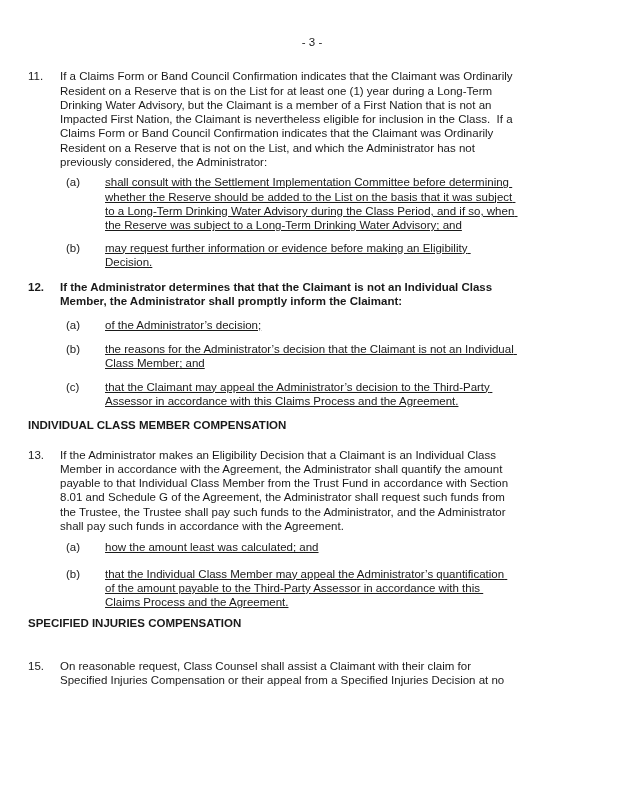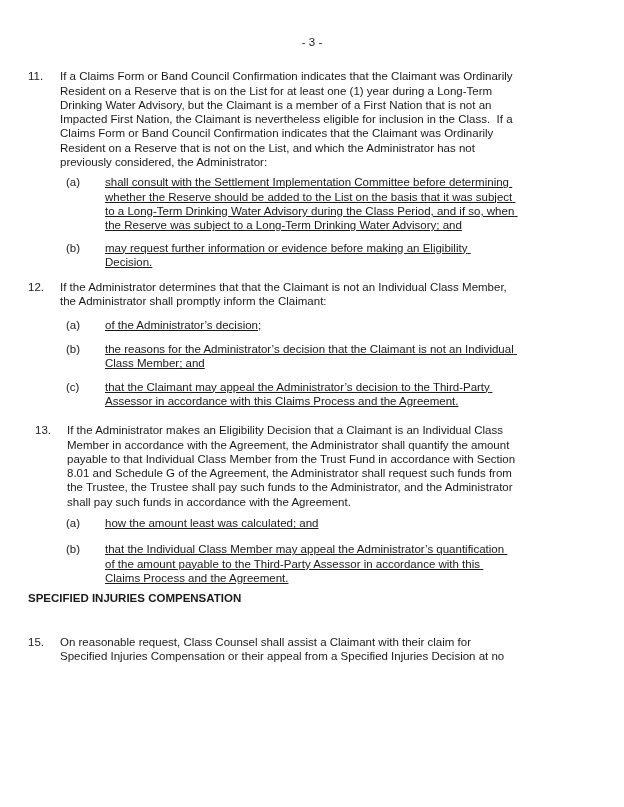--- a/index.html
+++ b/index.html
@@ -50,24 +50,24 @@
     white-space: pre-wrap;
     text-decoration: underline;
   }
   .heading {
     font-weight: bold;
   }
   
   .mt20 { margin-top: 20px; }
   .mt6  { margin-top: 6px;  }
   .mt8  { margin-top: 8px;  }
-  .mt11 { margin-top: 11px; }
+  .mt11 { margin-top: 11px; font-weight: bold; }
   .mt9  { margin-top: 9px;  }
   .mt10 { margin-top: 10px; }
-  .mt15 { margin-top: 15px; margin-left: 7px; }
+  .mt15 { margin-top: 15px; }
   .mt7  { margin-top: 7px;  }
   .mt12 { margin-top: 12px; }
   .mt19 { margin-top: 29px; }
 </style>
 </head>
 <body>
 
 <div class="page">
 
   <div class="page-number">- 3 -</div>
@@ -102,20 +102,21 @@
     <div class="sub mt10">
       <span class="label">(b)</span>
       <span class="body">the reasons for the Administrator’s decision that the Claimant is not an Individual Class Member; and</span>
     </div>
 
     <div class="sub mt9">
       <span class="label">(c)</span>
       <span class="body">that the Claimant may appeal the Administrator’s decision to the Third-Party Assessor in accordance with this Claims Process and the Agreement.</span>
     </div>
 
+    <div class="heading mt10">INDIVIDUAL CLASS MEMBER COMPENSATION</div>
 
     <div class="para mt15">
       <span class="num">13.</span>
       <span class="body">If the Administrator makes an Eligibility Decision that a Claimant is an Individual Class Member in accordance with the Agreement, the Administrator shall quantify the amount payable to that Individual Class Member from the Trust Fund in accordance with Section 8.01 and Schedule G of the Agreement, the Administrator shall request such funds from the Trustee, the Trustee shall pay such funds to the Administrator, and the Administrator shall pay such funds in accordance with the Agreement.</span>
     </div>
 
 
     <div class="sub mt7">
       <span class="label">(a)</span>
       <span class="body">how the amount least was calculated; and</span>

